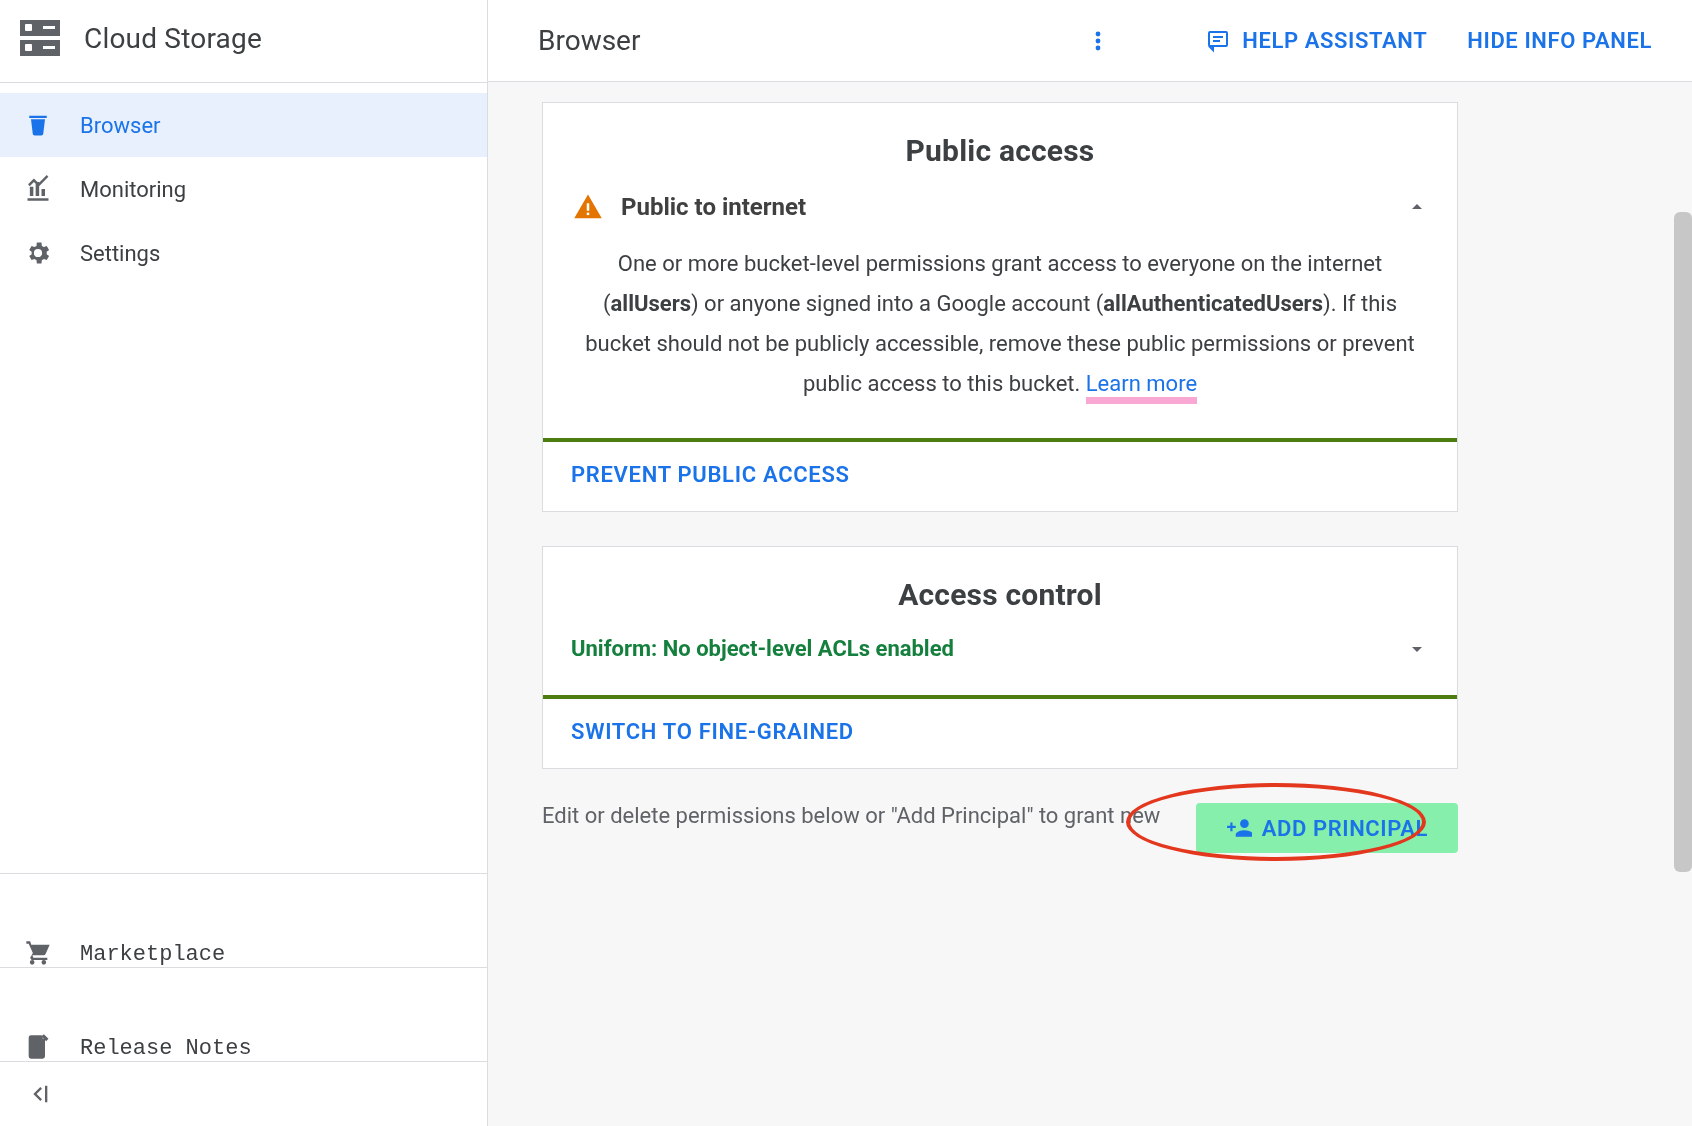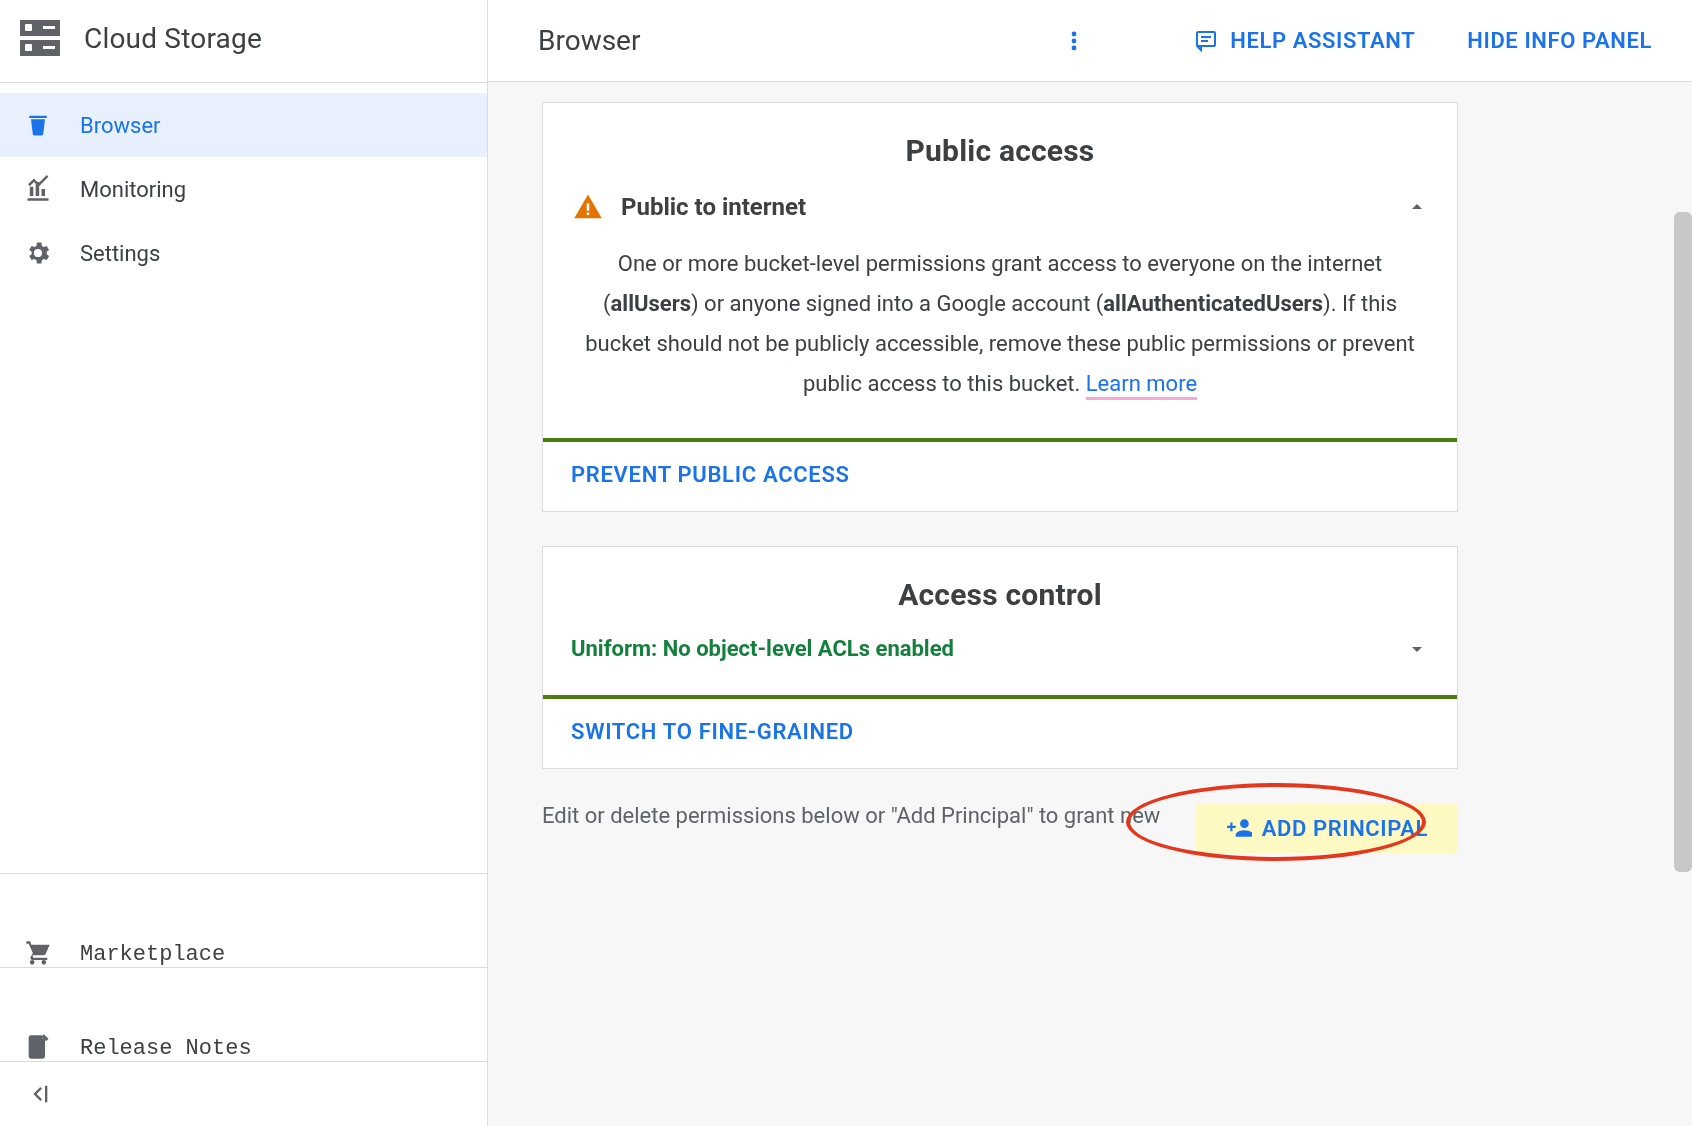--- a/index.html
+++ b/index.html
@@ -23,46 +23,46 @@
 
   .sidebar-footer { border-top: 1px solid #dadce0; }
   .footer-item { display: flex; align-items: flex-end; height: 94px; padding: 0 24px; font-size: 22px; border-bottom: 1px solid #dadce0; cursor: pointer; font-family: Liberation Mono, monospace; }
   .footer-item .nav-icon { margin-right: 28px; }
   .collapse-row { display: flex; align-items: center; height: 64px; padding-left: 24px; }
 
   
   .main { flex: 1 1 auto; display: flex; flex-direction: column; position: relative; }
   .topbar { display: flex; align-items: center; height: 82px; padding: 0 40px 0 50px; border-bottom: 1px solid #dadce0; }
   .page-title { font-size: 28px; color: #3c4043; }
-  .topbar-actions { margin-left: auto; display: flex; align-items: center; gap: 12px; }
+  .topbar-actions { margin-left: auto; display: flex; align-items: center; }
   .more-icon { width: 24px; height: 32px; margin-right: 56px; cursor: pointer; }
   .top-link { color: #1a73e8; font-weight: 600; font-size: 22px; letter-spacing: 0.6px; margin-left: 40px; display: inline-flex; align-items: center; cursor: pointer; }
   .chat-icon { width: 24px; height: 24px; margin-right: 12px; fill: none; stroke: #1a73e8; stroke-width: 2; }
 
   .content { flex: 1; background: #f7f7f7; padding: 20px 16px 0 54px; overflow-y: auto; position: relative; }
   .card { background: #fff; border: 1px solid #dadce0; width: 916px; margin-bottom: 34px; }
   .card-body { padding: 30px 28px 34px 28px; text-align: center; }
   .card-title { font-size: 30px; color: #3c4043; margin-bottom: 24px; letter-spacing: 0.2px; }
   .status-row { display: flex; align-items: center; margin-bottom: 22px; }
   .status-heading { font-size: 24px; font-weight: 700; color: #404040; margin-left: 16px; }
   .chevron { margin-left: auto; }
   .chevron svg { width: 24px; height: 24px; fill: #5f6368; }
   .warning-icon { width: 34px; height: 30px; }
   .desc { font-size: 22px; line-height: 40px; color: #3c4043; }
   .desc b { font-weight: 700; }
-  .learn-link { color: #1a73e8; text-decoration: none; border-bottom: 3px solid #f9a8d4; padding-bottom: 1px; cursor: pointer; }
+  .learn-link { color: #1a73e8; text-decoration: none; border-bottom: 7px solid #f9a8d4; padding-bottom: 1px; cursor: pointer; }
   .card-action { border-top: 4px solid #4d7c0f; padding: 20px 28px 24px 28px; }
   .card-action-btn { color: #1a73e8; font-size: 22px; font-weight: 600; letter-spacing: 0.7px; cursor: pointer; }
 
   .subheading-row { display: flex; align-items: center; margin-top: 10px; }
   .subheading { font-size: 22px; font-weight: 700; color: #15803d; }
 
   .permissions-row { display: flex; width: 916px; padding-top: 0px; position: relative; }
   .perm-text { font-size: 22px; color: #5f6368; flex: 1; }
-  .add-principal-btn { display: inline-flex; align-items: center; color: #1a73e8; font-weight: 600; font-size: 22px; letter-spacing: 0.6px; padding: 12px 30px; cursor: pointer; border-radius: 4px; background: #fef9c3; }
+  .add-principal-btn { display: inline-flex; align-items: center; color: #1a73e8; font-weight: 600; font-size: 22px; letter-spacing: 0.6px; padding: 12px 30px; cursor: pointer; border-radius: 4px; background: #86efac; }
   .add-icon { width: 26px; height: 26px; margin-right: 10px; fill: #1a73e8; }
   .highlight-ellipse { position: absolute; right: 32px; top: -20px; width: 300px; height: 78px; border: 4px solid #e3371e; border-radius: 50%; pointer-events: none; }
 
   .scrollbar-track { position: absolute; right: 0; top: 0; width: 20px; height: 100%; }
   .scrollbar-thumb { position: absolute; right: 0; top: 130px; width: 18px; height: 660px; background: #c7c7c7; border-radius: 6px; }
 
   svg { display: block; }
 </style>
 </head>
 <body>

